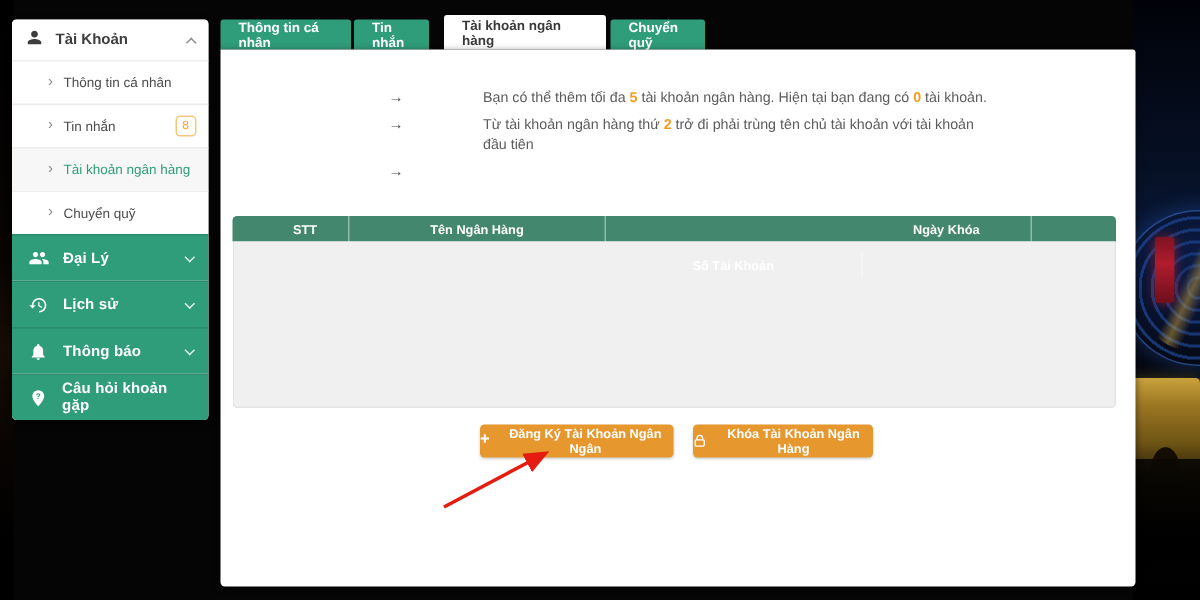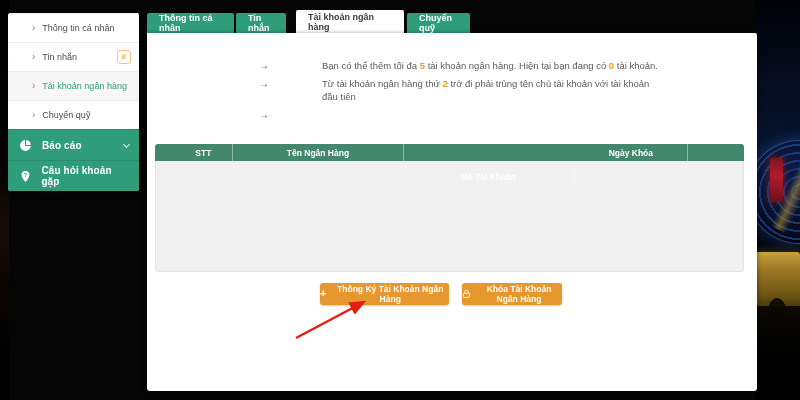--- a/index.html
+++ b/index.html
@@ -86,37 +86,46 @@
   .th.c0 { width:60px;margin-left:20px; } .th.c1 { width:178px; } .th.c2 { width:177px;margin-top:48px; }
   .th.c3 { width:118px; } .th.c4 { width:58px; }
   .tbl-body { height:111px; background:#f0f0f0; border-radius:0 0 3px 3px;
     border:1px solid #e4e4e4; border-top:none; }
 
   
   .btn { position:absolute; top:250px; height:22px; background:#e6982e; border:none; color:#fff;
     font-family:inherit; font-size:8.5px; font-weight:bold; border-radius:3px; cursor:pointer;
     display:flex; align-items:center; justify-content:center; gap:5px; box-shadow:0 1px 2px rgba(0,0,0,.2); }
   .btn.register { left:173px; width:129px; }
-  .btn.lock { left:315px; width:100px; }
+  .btn.lock { left:315px; width:120px; }
   .btn .plus { font-size:11px; font-weight:bold; line-height:1; margin-top:-1px; }
 
   
   .anno { position:absolute; left:0; top:0; width:800px; height:400px; pointer-events:none; }
 </style>
 </head>
 <body>
 
 <div class="bg-left"></div>
 <div class="bg-right"></div>
 <div class="bg-globe"></div>
 <div class="bg-neon-sign"></div>
 <div class="bg-building"></div>
 <div class="bg-sil"></div>
 
 <div class="sidebar">
+  <div class="sb-header">
+    <span>
+      <svg width="12" height="12" viewBox="0 0 24 24" fill="#3d3d3d">
+          <path d="M12 12c2.5 0 4.5-2 4.5-4.5S14.5 3 12 3 7.5 5 7.5 7.5 9.5 12 12 12zm0 2c-3 0-9 1.5-9 4.5V21h18v-2.5c0-3-6-4.5-9-4.5z"></path>
+        </svg>
+    </span>
+    <span class="lbl">Tài Khoản</span>
+    <span class="chev up"></span>
+  </div>
 
   <div class="sb-sub">
     <span class="pre">›</span>
     <span class="lbl">Thông tin cá nhân</span>
   </div>
   <div class="sb-sub">
     <span class="pre">›</span>
     <span class="lbl">Tin nhắn</span>
     <span class="badge">8</span>
   </div>
@@ -124,25 +133,43 @@
     <span class="pre">›</span>
     <span class="lbl">Tài khoản ngân hàng</span>
   </div>
   <div class="sb-sub">
     <span class="pre">›</span>
     <span class="lbl">Chuyển quỹ</span>
   </div>
 
   <div class="sb-green">
     <span class="ic">
+      <svg width="14" height="14" viewBox="0 0 24 24" fill="#fff">
+          <path d="M8 11c1.66 0 3-1.34 3-3S9.66 5 8 5 5 6.34 5 8s1.34 3 3 3zm8 0c1.66 0 3-1.34 3-3s-1.34-3-3-3-3 1.34-3 3 1.34 3 3 3zM8 13c-2.33 0-7 1.17-7 3.5V19h14v-2.5C15 14.17 10.33 13 8 13zm8 0c-.29 0-.62.02-.97.05 1.16.84 1.97 1.97 1.97 3.45V19h6v-2.5c0-2.33-4.67-3.5-7-3.5z"></path>
+        </svg>
+    </span>
+    <span class="lbl">Đại Lý</span>
+    <span class="chev down"></span>
+  </div>
+  <div class="sb-green">
+    <span class="ic">
       <svg width="13" height="13" viewBox="0 0 24 24" fill="#fff">
-          <path d="M11 2.05V13h10.95A10 10 0 1 1 11 2.05zM13 2.05V11h8.95A10 10 0 0 0 13 2.05z"></path>
-        </svg>
-    </span>
-    <span class="lbl">Báo cáo</span>
+          <path d="M13 3a9 9 0 0 0-9 9H1l3.9 3.9L8.8 12H6a7 7 0 1 1 7 7v2a9 9 0 0 0 0-18zm-1 5v5l4.25 2.52.77-1.28-3.52-2.09V8H12z"></path>
+        </svg>
+    </span>
+    <span class="lbl">Lịch sử</span>
+    <span class="chev down"></span>
+  </div>
+  <div class="sb-green">
+    <span class="ic">
+      <svg width="13" height="13" viewBox="0 0 24 24" fill="#fff">
+          <path d="M12 22c1.1 0 2-.9 2-2h-4c0 1.1.9 2 2 2zm6-6v-5c0-3.07-1.63-5.64-4.5-6.32V4a1.5 1.5 0 0 0-3 0v.68C7.63 5.36 6 7.92 6 11v5l-2 2v1h16v-1l-2-2z"></path>
+        </svg>
+    </span>
+    <span class="lbl">Thông báo</span>
     <span class="chev down"></span>
   </div>
   <div class="sb-green">
     <span class="ic">
       <svg width="13" height="13" viewBox="0 0 24 24">
           <path fill="#fff" d="M12 2a7.3 7.3 0 0 0-7.3 7.3C4.7 14.6 12 22 12 22s7.3-7.4 7.3-12.7A7.3 7.3 0 0 0 12 2z"></path>
           <text x="12" y="13.5" text-anchor="middle" font-size="10" font-family="Liberation Sans, sans-serif" fill="#2f9c7a" font-weight="bold">?</text>
         </svg>
     </span>
     <span class="lbl">Câu hỏi khoản gặp</span>
@@ -178,21 +205,21 @@
       <div class="th c1">Tên Ngân Hàng</div>
       <div class="th c2">Số Tài Khoản</div>
       <div class="th c3">Ngày Khóa</div>
       <div class="th c4"></div>
     </div>
     <div class="tbl-body"></div>
   </div>
 
   <button class="btn register">
     <span class="plus">+</span>
-    <span>Thông Ký Tài Khoản Ngân Hàng</span>
+    <span>Đăng Ký Tài Khoản Ngân Ngân</span>
   </button>
   <button class="btn lock">
     <span style="display:flex;">
       <svg width="9" height="10" viewBox="0 0 24 24" fill="none" stroke="#fff" stroke-width="2.4">
           <path d="M7 10V7a5 5 0 0 1 10 0v3"></path>
           <rect x="4" y="10" width="16" height="11" rx="2" fill="none"></rect>
         </svg>
     </span>
     <span>Khóa Tài Khoản Ngân Hàng</span>
   </button>

